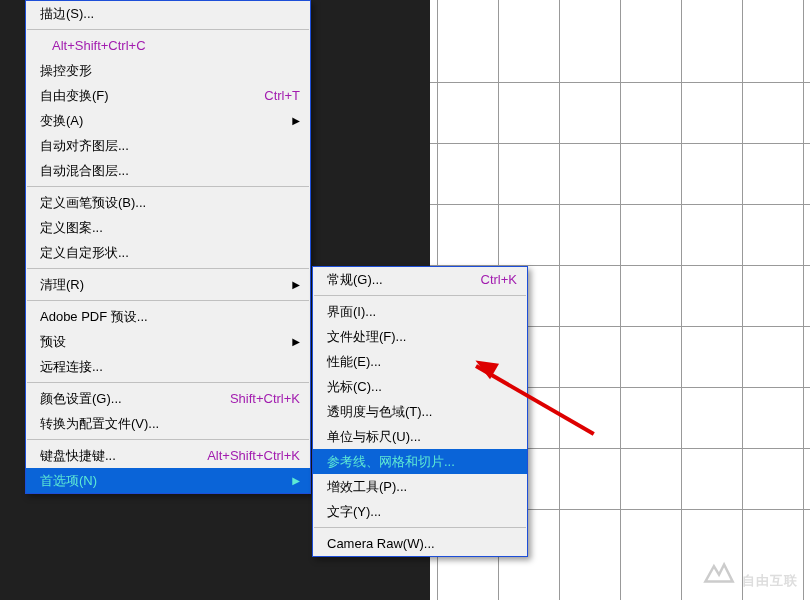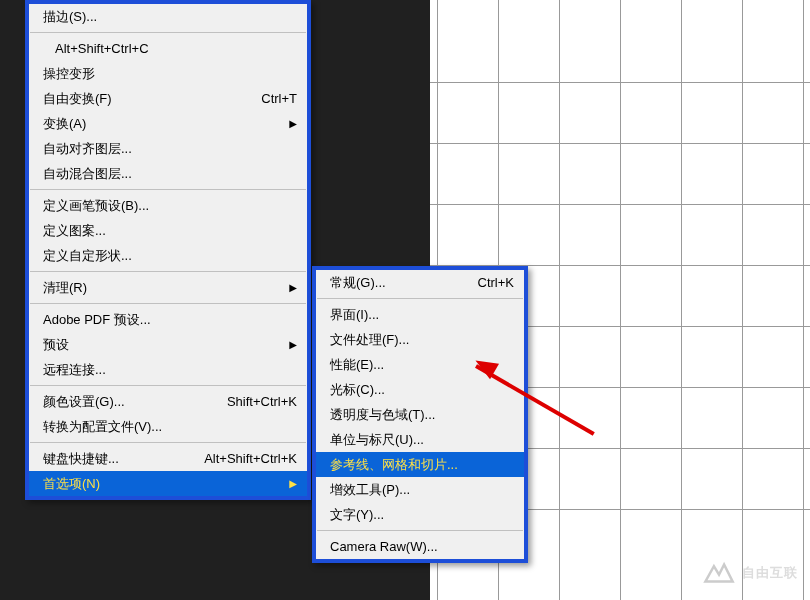--- a/index.html
+++ b/index.html
@@ -1,32 +1,32 @@
 <!DOCTYPE html>
 <html><head>
 <meta charset="utf-8">
 <style>
 *{margin:0;padding:0;box-sizing:border-box;font-family:"Microsoft YaHei",sans-serif;font-size:13px}
 body{width:810px;height:600px;background:#202020;position:relative;overflow:hidden}
 .canvas-area{position:absolute;left:430px;top:0;right:0;bottom:0;background:#fff}
 .grid-line-v{position:absolute;top:0;bottom:0;width:1px;background:#999}
 .grid-line-h{position:absolute;left:0;right:0;height:1px;background:#999}
-.menu{position:absolute;background:#f0f0f0;border:4px solid #1d4ed8;box-shadow:3px 3px 6px rgba(0,0,0,.4)}
+.menu{position:absolute;background:#f0f0f0;border:1px solid #1d4ed8;box-shadow:3px 3px 6px rgba(0,0,0,.4)}
 .menu1{left:25px;top:0;width:286px}
 .menu2{left:312px;top:266px;width:216px}
 .menu-item{display:flex;align-items:center;height:25px;padding:0 10px 0 14px;color:#000;cursor:default;position:relative}
-.menu-item.highlighted{background:#0a64d8;color:#fde047}
+.menu-item.highlighted{background:#0a64d8;color:#5eead4}
 .menu-item .label{flex:1}
-.menu-item .shortcut{color:#000000;margin-left:12px}
+.menu-item .shortcut{color:#a21caf;margin-left:12px}
 .menu-item .arrow{margin-left:auto;font-size:10px}
 .menu-sep{height:1px;background:#c0c0c0;margin:3px 1px}
 .arrow-annot{position:absolute;left:476px;top:364px;pointer-events:none}
 .arrow-line{width:136px;height:4px;background:#d00;transform:rotate(30deg);transform-origin:left center}
 .arrow-head{position:absolute;left:-2px;top:-7px;width:0;height:0;border-right:22px solid #d00;border-top:9px solid transparent;border-bottom:9px solid transparent;transform:rotate(30deg)}
-.watermark{position:absolute;right:12px;bottom:10px;display:flex;align-items:center;gap:6px;color:#ddd;font-size:22px;font-weight:700;letter-spacing:1px}
+.watermark{position:absolute;right:12px;bottom:10px;display:flex;align-items:flex-end;gap:6px;color:#ddd;font-size:22px;font-weight:700;letter-spacing:1px}
 .watermark svg{width:34px;height:34px}
 </style>
 </head>
 <body>
 
 <div class="canvas-area">
   <div class="grid-line-v" style="left:7px"></div>
   <div class="grid-line-v" style="left:68px"></div>
   <div class="grid-line-v" style="left:129px"></div>
   <div class="grid-line-v" style="left:190px"></div>

